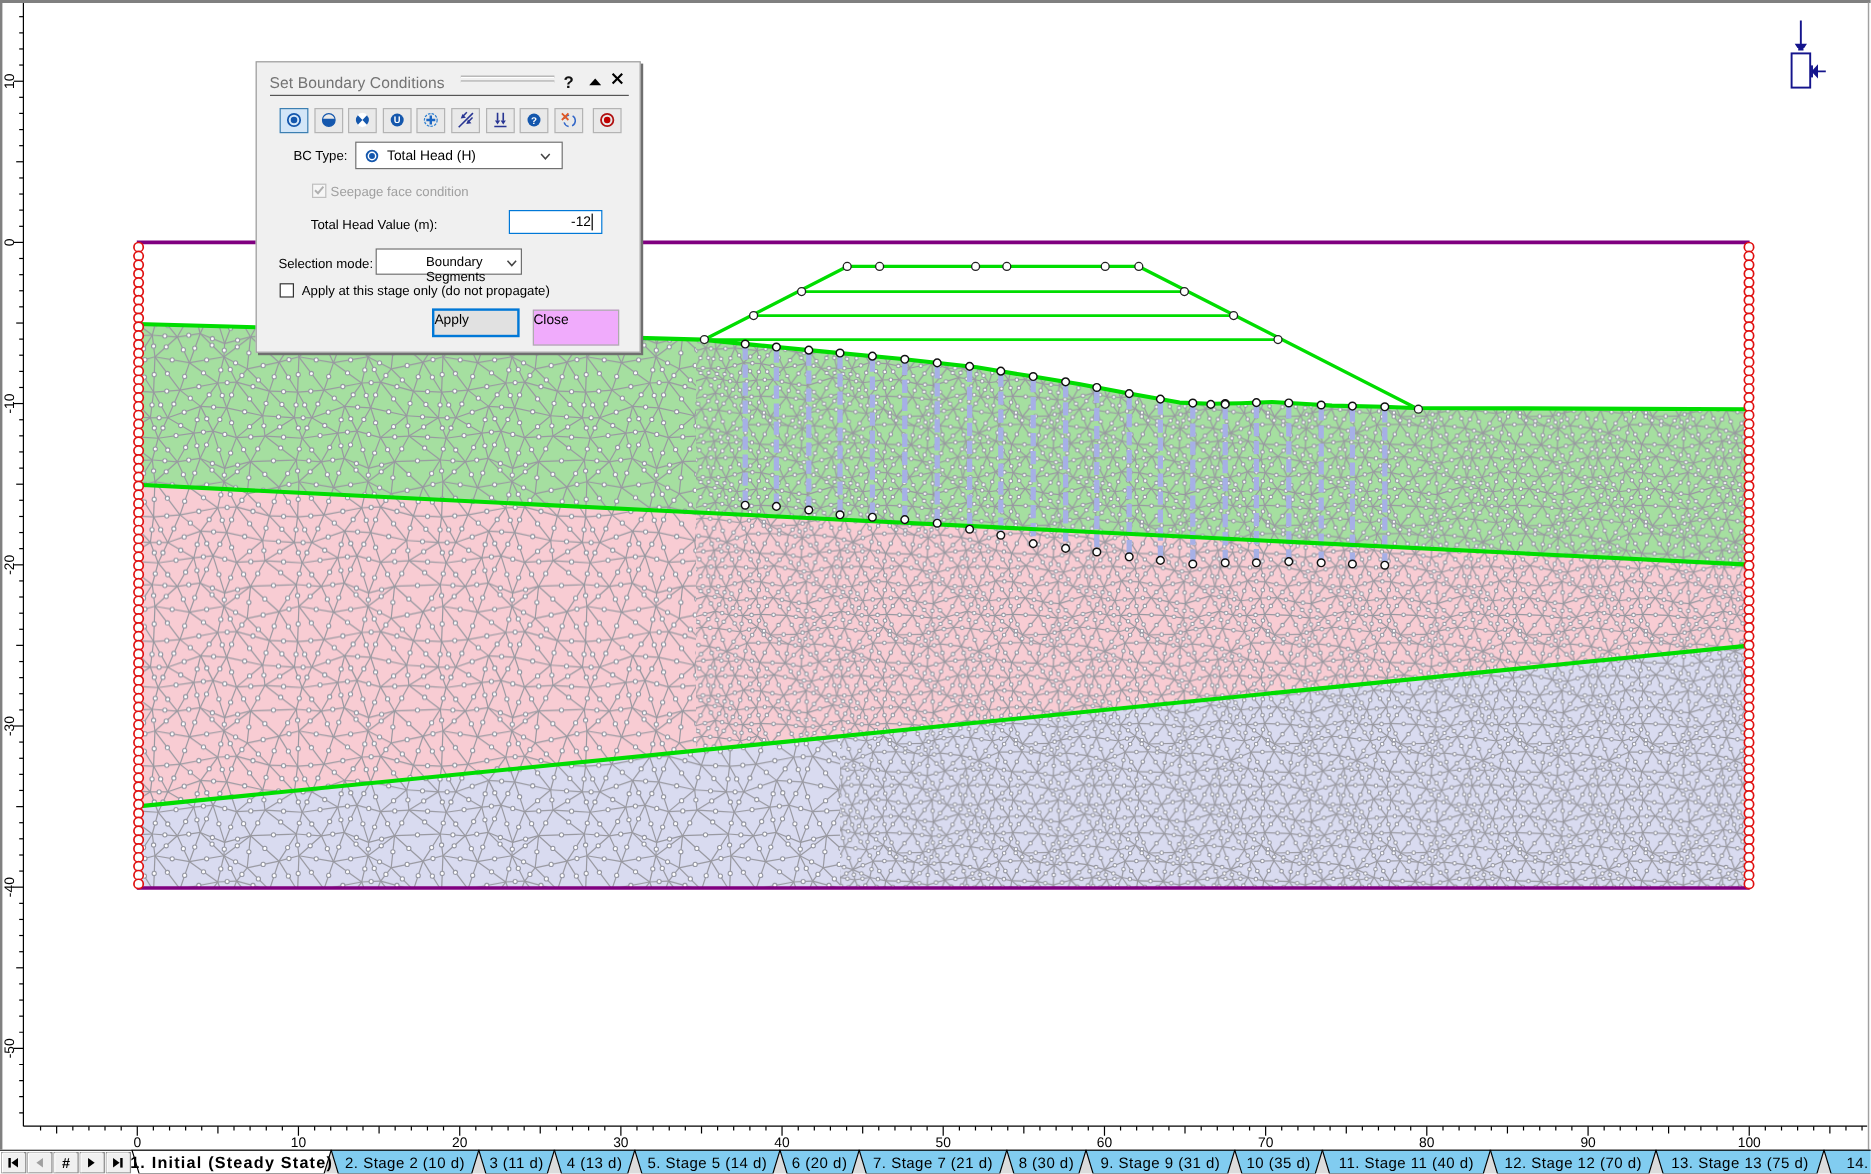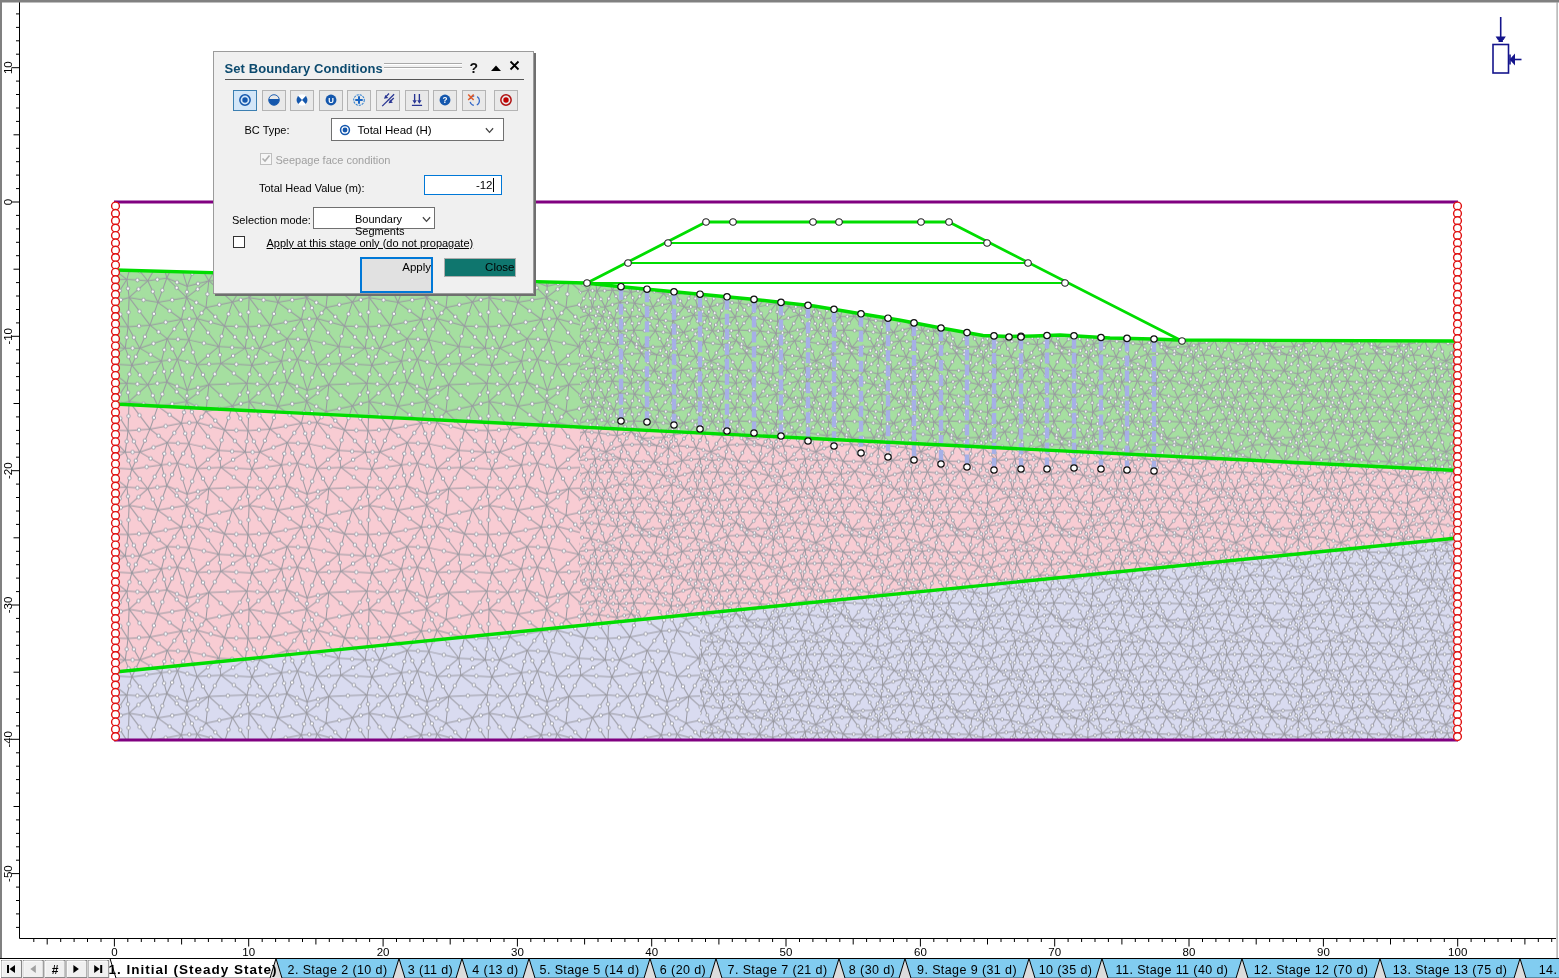--- a/index.html
+++ b/index.html
@@ -1,36 +1,36 @@
 <!DOCTYPE html>
 <html><head><meta charset="utf-8"><style>
 html,body{margin:0;padding:0;width:1559px;height:978px;overflow:hidden;background:#fff;
 font-family:"Liberation Sans",sans-serif;}
 #page{position:relative;width:1559px;height:978px;}
 #mainsvg{position:absolute;left:0;top:0;}
 #tabbar{position:absolute;left:0;top:958px;}
 #dlg{position:absolute;left:212.5px;top:51px;width:319px;height:241px;background:#f0f0f0;
 border:1px solid #9b9b9b;box-shadow:2px 2px 0 #6f6f6f;}
-#dlg .ttl{position:absolute;left:11px;top:8.5px;font-size:13px;font-weight:bold;color:#0c4a6e;letter-spacing:0.1px;}
+#dlg .ttl{position:absolute;left:11px;top:8.5px;font-size:13px;font-weight:normal;color:#737373;letter-spacing:0.1px;}
 #dlg .grip{position:absolute;left:170px;top:11px;width:78px;}
 #dlg .grip div{height:1px;background:#a8a8a8;border-bottom:1px solid #fff;margin-bottom:2px;}
 #dlg .tbx{position:absolute;top:8px;font-size:14px;font-weight:bold;color:#111;}
 #dlg .sep{position:absolute;left:11px;top:26.5px;width:299px;height:1px;background:#555;}
 .tbtn{position:absolute;top:37.5px;width:24px;height:21px;background:#e9e9e9;border:1px solid #b4b4b4;
 box-sizing:border-box;display:flex;align-items:center;justify-content:center;}
 .tbtn svg{transform:scale(0.74);}
 .tbtn.sel{background:#d3e6f8;border:1px solid #3c7fb1;}
 .lbl{position:absolute;font-size:11px;color:#000;white-space:nowrap;}
 .glbl{position:absolute;font-size:11px;color:#a0a0a0;white-space:nowrap;}
 .combo{position:absolute;background:#fff;border:1px solid #707070;box-sizing:border-box;font-size:11px;}
 .chev{position:absolute;width:9px;height:9px;}
-#apply{position:absolute;left:146.5px;top:205px;width:73px;height:36px;background:#e1e1e1;
-border:2px solid #0078d7;box-sizing:border-box;font-size:11.5px;text-align:right;line-height:16px;}
-#close{position:absolute;left:230px;top:206px;width:72px;height:19px;background:#0f766e;
-border:1px solid #adadad;box-sizing:border-box;font-size:11.5px;text-align:right;line-height:16px;}
+#apply{position:absolute;left:146.5px;top:205px;width:73px;height:24px;background:#e1e1e1;
+border:2px solid #0078d7;box-sizing:border-box;font-size:11.5px;text-align:left;line-height:16px;}
+#close{position:absolute;left:230px;top:206px;width:72px;height:30px;background:#f0abfc;
+border:1px solid #adadad;box-sizing:border-box;font-size:11.5px;text-align:left;line-height:16px;}
 .cb{position:absolute;width:12px;height:12px;background:#fff;border:1px solid #333;box-sizing:border-box;}
 .cbg{position:absolute;width:12px;height:12px;background:#f6f6f6;border:1px solid #bfbfbf;box-sizing:border-box;}
 </style></head>
 <body>
 <div id="page">
 <div id="mainsvg"><svg width="1559" height="978" viewBox="0 0 1559 978" font-family="Liberation Sans, sans-serif">
         <defs>
           <g id="tileC">
             <g stroke="#9898a0" stroke-width="1" fill="none">
               <line x1="88.8" y1="72.9" x2="100.8" y2="51.6"></line>
@@ -1268,21 +1268,21 @@
           <path d="M3.5,4 L11.5,12 M11.5,4 L3.5,12" stroke="#e05a28" stroke-width="2.2"></path>
         </svg>
       </div>
       <div class="tbtn" style="left:280.3px;">
         <svg width="24" height="24" viewBox="0 0 24 24">
           <circle cx="12" cy="12" r="7.6" fill="none" stroke="#b01010" stroke-width="2.2"></circle>
           <circle cx="12" cy="12" r="4" fill="#c00000"></circle>
         </svg>
       </div>
   <div class="lbl" style="left:31px;top:71.5px;">BC Type:</div>
-  <div class="combo" style="left:82px;top:66px;width:173px;height:23px;margin-left:35px;">
+  <div class="combo" style="left:82px;top:66px;width:173px;height:23px;">
     <svg style="position:absolute;left:6px;top:4px;" width="14" height="14" viewBox="0 0 24 24">
           <circle cx="12" cy="12" r="7.6" fill="none" stroke="#1457ad" stroke-width="2.6"></circle>
           <circle cx="12" cy="12" r="4.2" fill="#1457ad"></circle>
         </svg>
     <span style="position:absolute;left:26px;top:5px;font-size:11.5px;">Total Head (H)</span>
     <svg class="chev" style="left:153px;top:7px;" viewBox="0 0 10 10">
           <path d="M1,2.5 L5,7 L9,2.5" fill="none" stroke="#444" stroke-width="1.4"></path>
         </svg>
   </div>
   <div class="cbg" style="left:46.5px;top:101px;">
@@ -1297,16 +1297,16 @@
     <span style="position:absolute;right:6.5px;top:2.5px;width:1px;height:14px;background:#000;"></span>
   </div>
   <div class="lbl" style="left:18.5px;top:162px;">Selection mode:</div>
   <div class="combo" style="left:99.5px;top:154.5px;width:122px;height:22px;">
     <span style="position:absolute;left:5px;top:5px;font-size:11px;padding-left:36px;">Boundary Segments</span>
     <svg class="chev" style="left:108px;top:7px;" viewBox="0 0 10 10">
           <path d="M1,2.5 L5,7 L9,2.5" fill="none" stroke="#444" stroke-width="1.4"></path>
         </svg>
   </div>
   <div class="cb" style="left:19px;top:183.5px;"></div>
-  <div class="lbl" style="left:53px;top:184.5px;text-decoration:underline;">Apply at this stage only (do not propagate)</div>
+  <div class="lbl" style="left:38px;top:184.5px;">Apply at this stage only (do not propagate)</div>
   <div id="apply">Apply</div>
   <div id="close">Close</div>
 </div>
 </div>
 </body></html>

